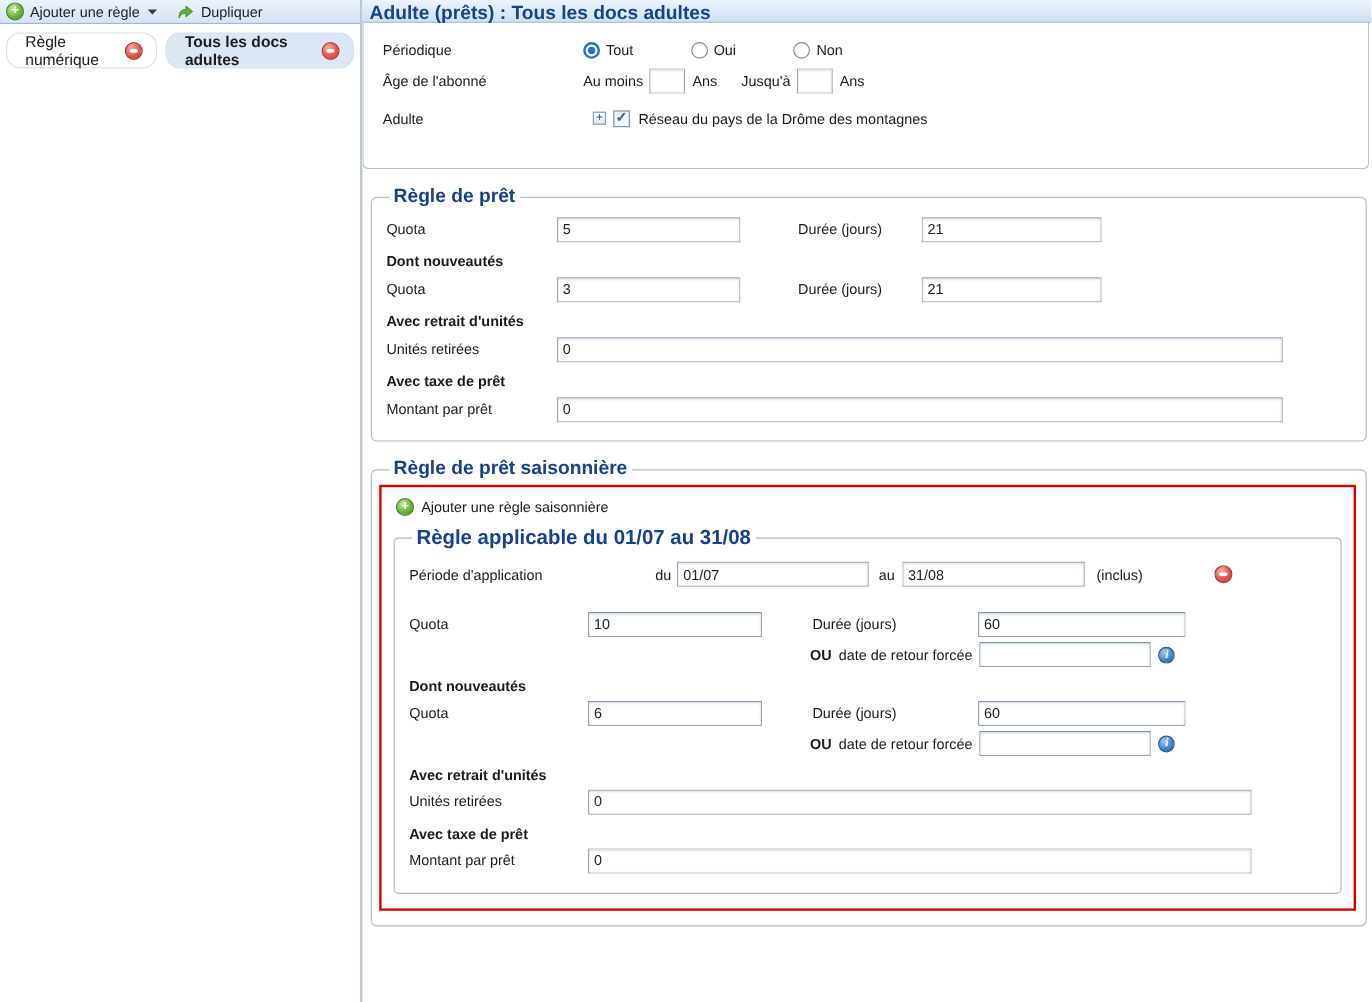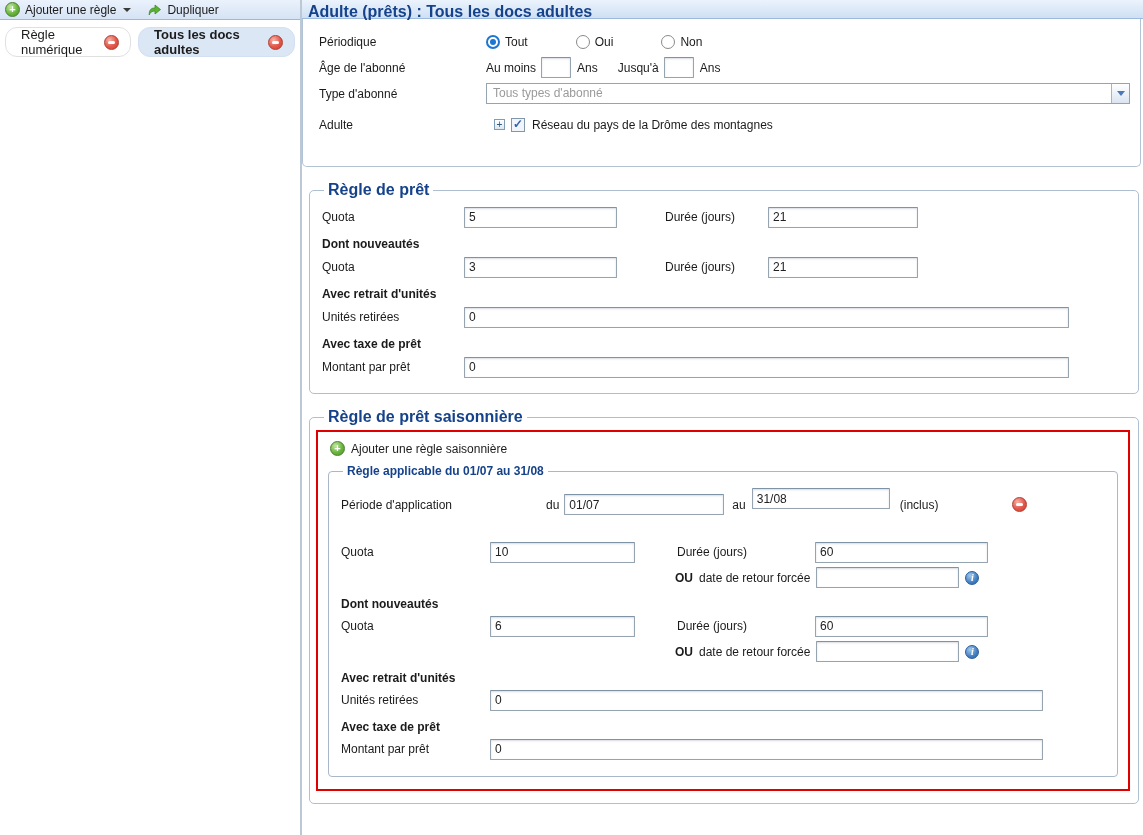--- a/index.html
+++ b/index.html
@@ -93,21 +93,21 @@
     display:flex; align-items:center; justify-content:center; cursor:pointer; margin-left:2px;
   }
   .checkbox::before { content:"\2713"; color:#2d62b0; font-size:12px; font-weight:bold; line-height:1; margin-top:-1px; }
   .tree-label { margin-left:3px; }
 
   
   fieldset.fs { border:1px solid #aebfd2; border-radius:5px; margin:14px 4px 0 7px; padding:2px 16px 10px 12px; }
   fieldset.fs > legend { color:#15428b; font-weight:bold; padding:0 4px; margin-left:2px; }
   .fs.big > legend { font-size:16px; }
   .fs.inner { margin:6px 0 0 0; border-color:#aab7c8; border-radius:4px; padding:2px 12px 12px; }
-  .fs.inner > legend { font-size:12px;margin-top:34px; }
+  .fs.inner > legend { font-size:17px;margin-top:34px; }
 
   .rrow { display:flex; align-items:center; margin:5px 0; min-height:22px; }
   .rlabel { width:142px; flex:none; }
   .w-quota { width:153px; }
   .rspace { width:48px; flex:none; }
   .rdlabel { width:103px; flex:none; }
   .w-dur { width:150px; }
   .w-wide { width:605px; }
   .bheading { font-weight:bold; margin:9px 0 2px; }
 
@@ -119,21 +119,21 @@
   .slabel { width:149px; flex:none; }
   .w-squota { width:145px; }
   .sspace { width:42px; flex:none; }
   .sdlabel { width:138px; flex:none; }
   .w-sdur { width:173px; }
   .w-swide { width:553px; }
 
   .period-row { display:flex; align-items:center; margin:8px 0 20px; }
   .period-label { width:205px; flex:none; }
   .w-date1 { width:160px; margin:0 8px 0 5px; }
-  .w-date2 { width:138px; margin:0 10px 12px 6px; }
+  .w-date2 { width:152px; margin:0 10px 0 6px; }
   .del-seasonal { margin-left:auto; margin-right:78px; }
 
   .or-row { display:flex; align-items:center; gap:6px; margin:2px 0 8px 334px; }
   .or-bold { font-weight:bold; }
   .w-or { width:143px; }
 </style>
 </head>
 <body>
 
 <div class="app">
@@ -192,27 +192,20 @@
       <div class="frow">
         <span class="flabel">Âge de l'abonné</span>
         <span style="margin-right:5px;">Au moins</span>
         <input type="text" class="txt w-age" value="" style="">
         <span style="margin:0 20px 0 6px;">Ans</span>
         <span style="margin-right:5px;">Jusqu'à</span>
         <input type="text" class="txt w-age" value="" style="">
         <span style="margin-left:6px;">Ans</span>
       </div>
 
-      <div class="frow">
-        <span class="flabel">Type d'abonné</span>
-        <div class="select">
-          <span class="select-value">Tous types d'abonné</span>
-          <span class="select-btn"></span>
-        </div>
-      </div>
 
       <div class="frow" style="margin-top:10px;">
         <span class="flabel">Adulte</span>
         <div class="tree">
           <span class="expander"></span>
           <span class="checkbox"></span>
           <span class="tree-label">Réseau du pays de la Drôme des montagnes</span>
         </div>
       </div>
     </div>

